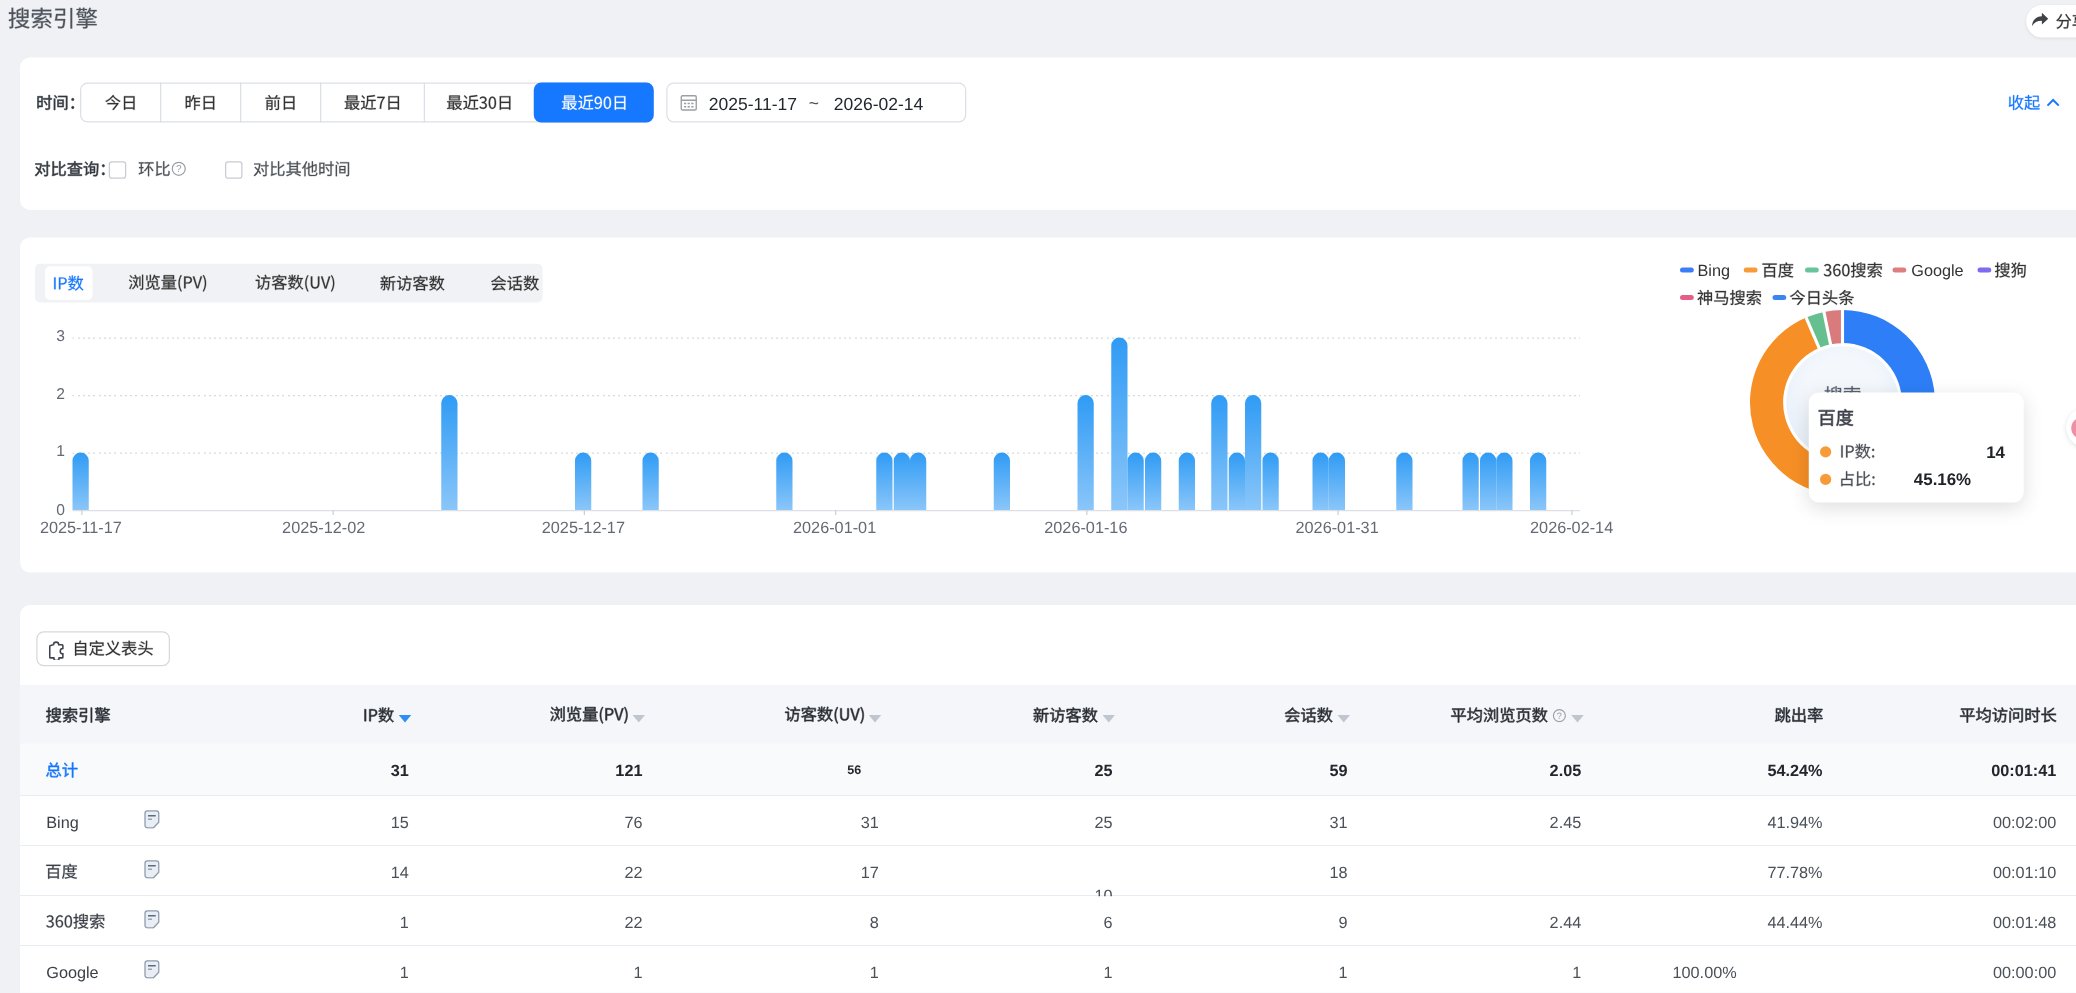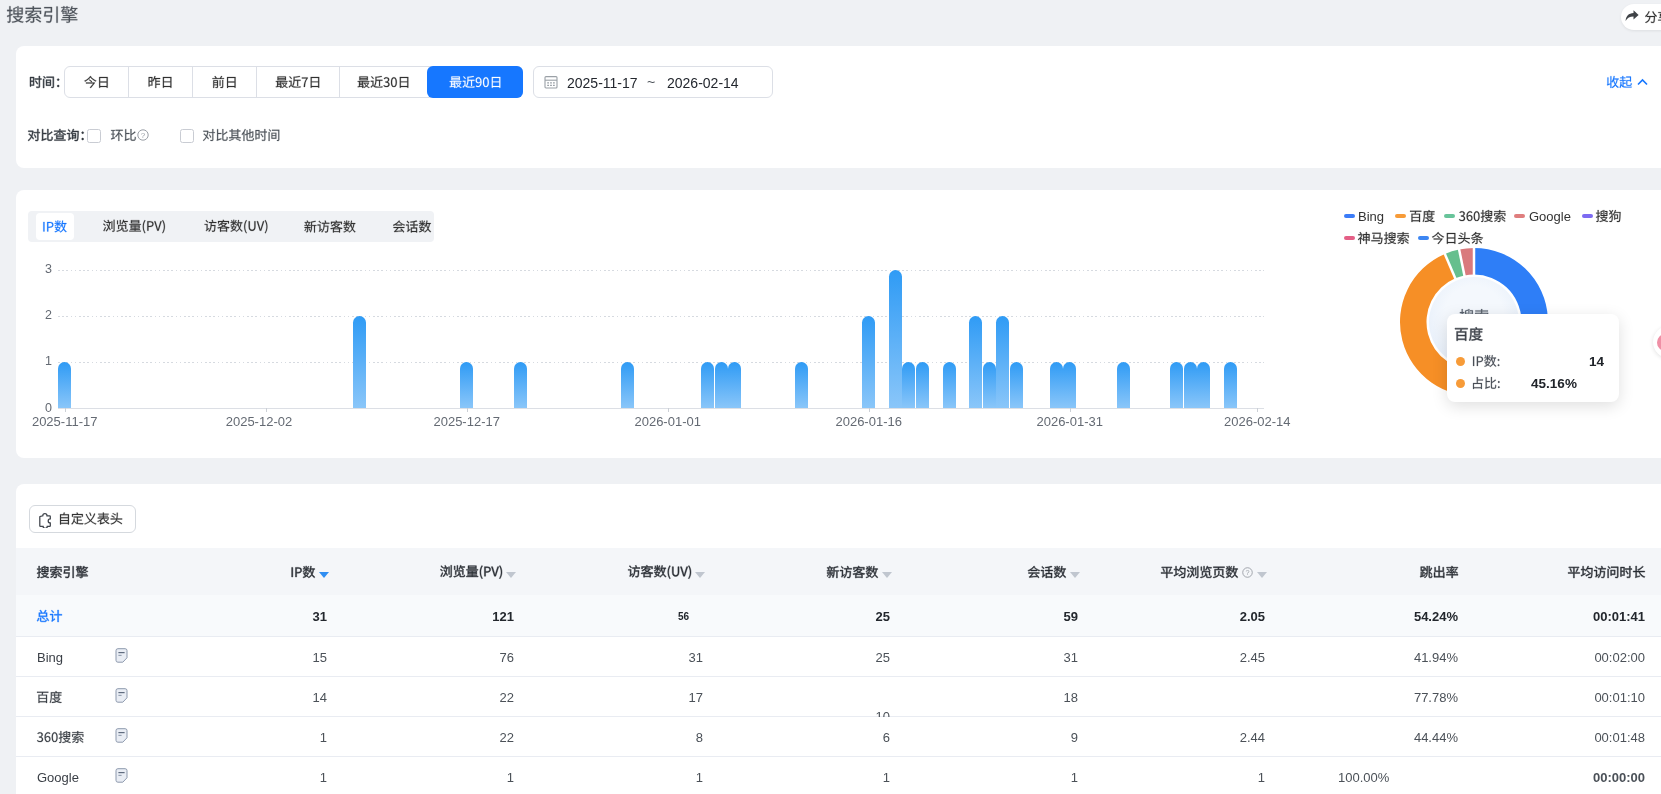--- a/index.html
+++ b/index.html
@@ -195,21 +195,21 @@
 <line x1="3.4" y1="4.6" x2="9.6" y2="4.6" stroke="#5f6b7e" stroke-width="1.2"></line>
 <line x1="3.4" y1="7.4" x2="6.6" y2="7.4" stroke="#9aa5b5" stroke-width="1.2"></line>
   </svg>
 <div style="position:absolute;left:207px;top:770.5px;width:120px;text-align:right;font-size:13px;font-weight:400;color:#4b5158;line-height:13px;">1</div>
 <div style="position:absolute;left:394px;top:770.5px;width:120px;text-align:right;font-size:13px;font-weight:400;color:#4b5158;line-height:13px;">1</div>
 <div style="position:absolute;left:583px;top:770.5px;width:120px;text-align:right;font-size:13px;font-weight:400;color:#4b5158;line-height:13px;">1</div>
 <div style="position:absolute;left:770px;top:770.5px;width:120px;text-align:right;font-size:13px;font-weight:400;color:#4b5158;line-height:13px;">1</div>
 <div style="position:absolute;left:958px;top:770.5px;width:120px;text-align:right;font-size:13px;font-weight:400;color:#4b5158;line-height:13px;">1</div>
 <div style="position:absolute;left:1145px;top:770.5px;width:120px;text-align:right;font-size:13px;font-weight:400;color:#4b5158;line-height:13px;">1</div>
 <div style="position:absolute;left:1338px;top:770.5px;width:120px;font-size:13px;font-weight:400;color:#4b5158;line-height:13px;">100.00%</div>
-<div style="position:absolute;left:1525px;top:770.5px;width:120px;text-align:right;font-size:13px;font-weight:700;color:#4b5158;line-height:13px;">00:00:00</div>
+<div style="position:absolute;left:1525px;top:770.5px;width:120px;text-align:right;font-size:13px;font-weight:400;color:#4b5158;line-height:13px;">00:00:00</div>
 <div style="position:absolute;left:1455.5px;top:356.5px;width:9px;height:9px;border-radius:50%;background:#f79b38;z-index:62;"></div>
 <div style="position:absolute;left:1455.5px;top:378.5px;width:9px;height:9px;border-radius:50%;background:#f79b38;z-index:62;"></div>
 <div style="position:absolute;left:1504px;top:355px;width:100px;text-align:right;font-size:13.5px;font-weight:700;color:#20242a;line-height:13px;z-index:62;">14</div>
 <div style="position:absolute;left:1504px;top:377px;width:100px;text-align:center;font-size:13.5px;font-weight:700;color:#20242a;line-height:13px;z-index:62;">45.16%</div>
 <div style="position:absolute;left:1653px;top:326px;width:32px;height:32px;border-radius:50%;background:#fff;box-shadow:0 1px 4px rgba(0,0,0,.12);z-index:55;"></div>
 <div style="position:absolute;left:1657px;top:334px;width:17px;height:17px;border-radius:50%;background:#ef8fa5;z-index:56;"></div>
 <svg width="1661" height="794" viewBox="0 0 1661 794" style="position:absolute;left:0;top:0;pointer-events:none;z-index:50">
 <defs>
 <path id="g0" d="M166 840V638H46V568H166V354L39 309L59 238L166 279V13C166 0 161 -3 150 -3C138 -4 103 -4 64 -3C74 -24 83 -56 85 -75C144 -76 181 -73 205 -61C229 -48 237 -27 237 13V306L349 350L336 418L237 380V568H339V638H237V840ZM379 290V226H424L416 223C458 156 515 99 584 53C499 16 402 -7 304 -20C317 -36 331 -64 338 -82C449 -64 557 -34 651 12C730 -29 820 -59 917 -78C927 -59 946 -31 962 -16C875 -2 793 21 721 52C803 106 870 178 911 271L866 293L853 290H683V387H915V758H723V696H847V602H727V545H847V449H683V841H614V449H457V544H566V602H457V694C509 710 563 730 607 754L553 804C516 779 450 751 392 732V387H614V290ZM809 226C771 169 717 123 652 87C586 125 531 171 491 226Z"></path>
 <path id="g1" d="M633 104C718 58 825 -12 877 -58L938 -14C881 32 773 98 690 141ZM290 136C233 82 143 26 61 -11C78 -23 106 -47 119 -61C198 -20 294 46 358 109ZM194 319C211 326 237 329 421 341C339 302 269 272 237 260C179 236 135 222 102 219C109 200 119 166 122 153C148 162 187 166 479 185V10C479 -2 475 -6 458 -6C443 -8 389 -8 327 -6C339 -26 351 -54 355 -75C428 -75 479 -75 510 -63C543 -52 552 -32 552 8V189L797 204C824 176 848 148 864 126L922 166C879 221 789 304 718 362L665 328C691 306 719 281 746 255L309 232C450 285 592 352 727 434L673 480C629 451 581 424 532 398L309 385C378 419 447 460 510 505L480 528H862V405H936V593H539V686H923V752H539V841H461V752H76V686H461V593H66V405H137V528H434C363 473 274 425 246 411C218 396 193 387 174 385C181 367 191 333 194 319Z"></path>

